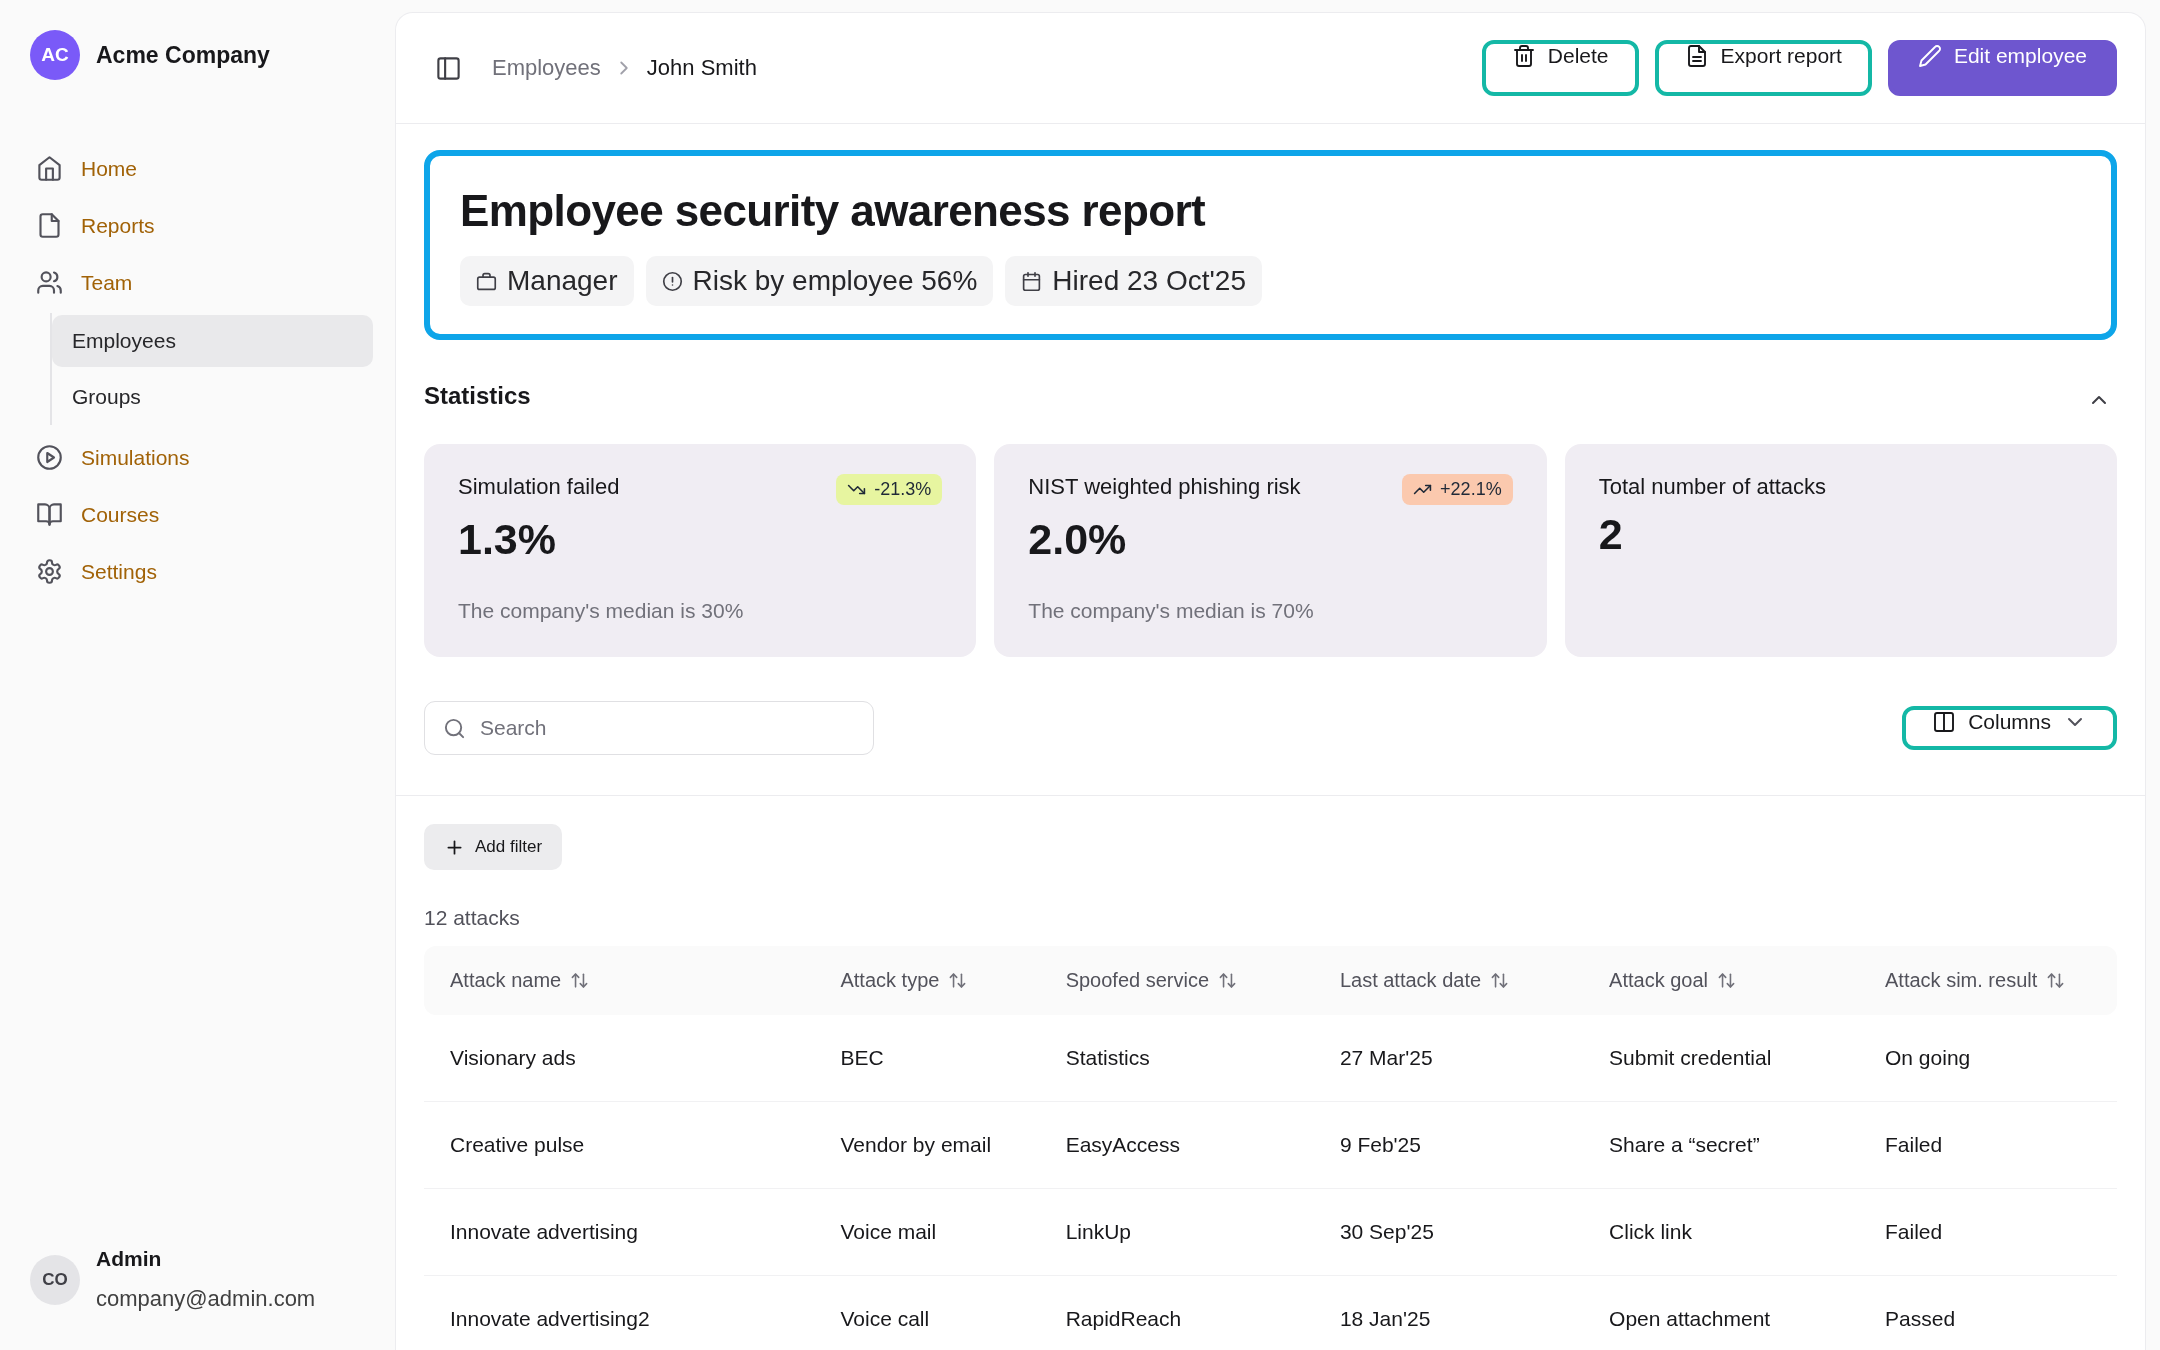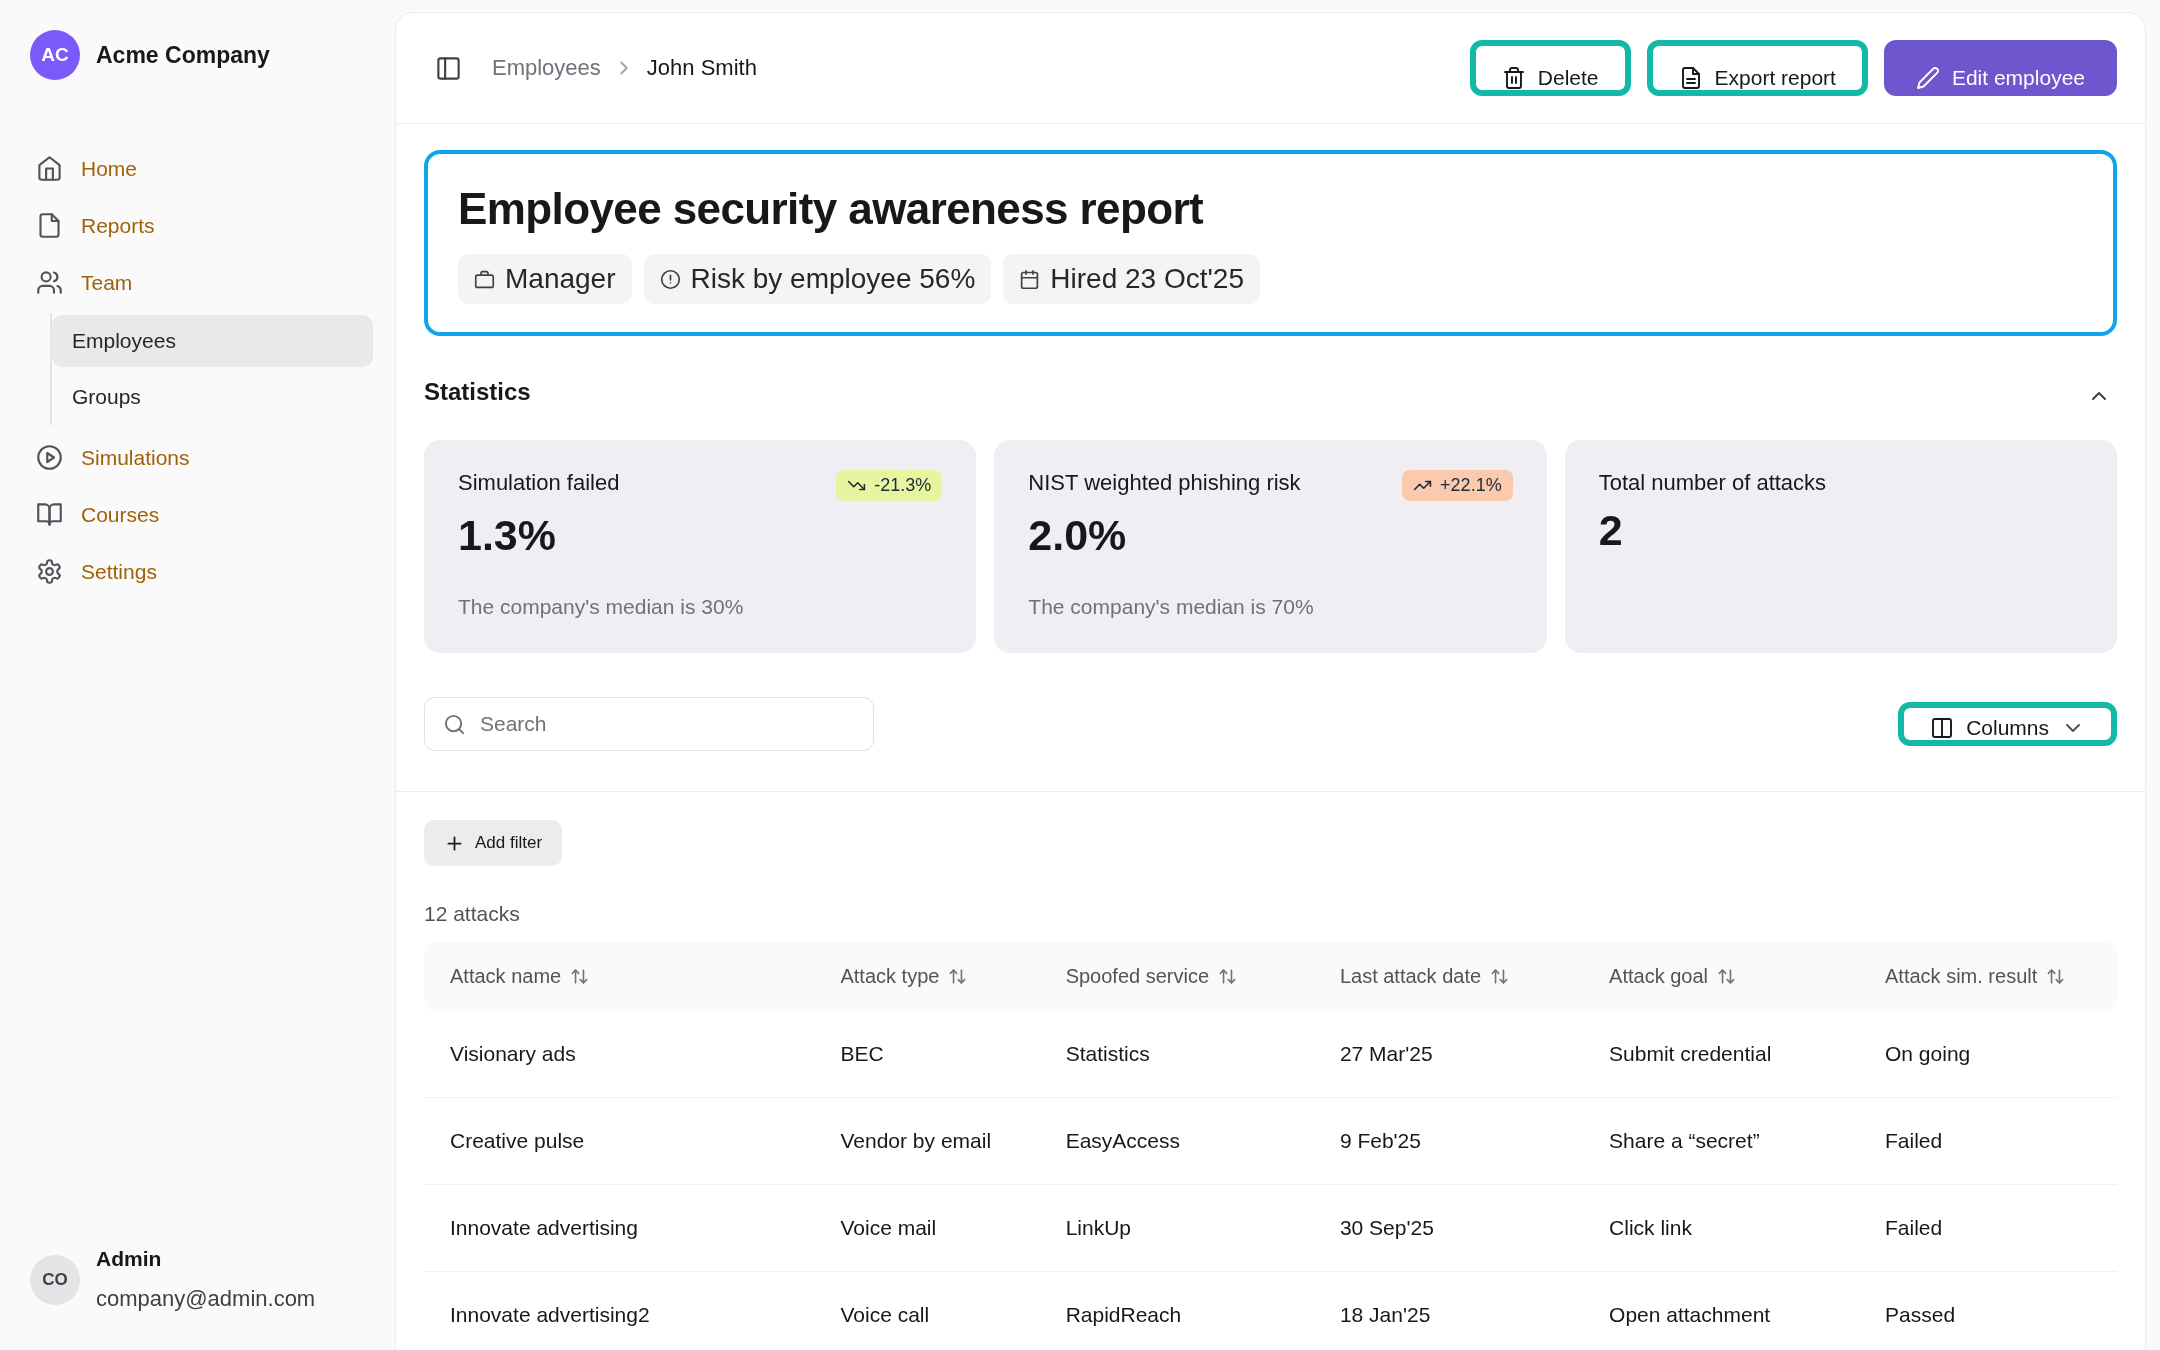--- a/index.html
+++ b/index.html
@@ -36,28 +36,28 @@
           border-radius:18px 18px 0 0; display:flex; flex-direction:column; overflow:hidden; }
   .topbar { display:flex; align-items:center; padding:27px 28px; border-bottom:1px solid #ececef; }
   .icon-btn { width:48px; height:48px; display:flex; align-items:center; justify-content:center;
               background:none; border:none; border-radius:10px; color:#3f3f46; cursor:pointer; }
   .icon-btn svg { width:27px; height:27px; }
   .breadcrumb { display:flex; align-items:center; gap:12px; margin-left:20px; font-size:22px; }
   .crumb-muted { color:#71717a; cursor:pointer; }
   .crumb-sep svg { width:22px; height:22px; color:#a1a1aa; }
   .crumb-current { color:#18181b; }
   .topbar-actions { margin-left:auto; display:flex; gap:16px; }
-  .btn { display:inline-flex; align-items:flex-end; gap:12px; height:56px; padding:0 26px; border-radius:12px;
-         border:6px solid #14b8a6; background:#fff; font-size:21px; font-weight:500; color:#18181b;
+  .btn { display:inline-flex; align-items:flex-start; gap:12px; height:56px; padding:0 26px; border-radius:12px;
+         border:4px solid #14b8a6; background:#fff; font-size:21px; font-weight:500; color:#18181b;
          font-family:inherit; cursor:pointer; }
   .btn svg { width:24px; height:24px; }
   .btn.primary { background:#6e56cf; border-color:#6e56cf; color:#fff; }
 
   .block1 { padding:26px 28px 40px; }
-  .title-card { border:4px solid #0ea5e9; border-radius:16px; padding:30px 30px 28px; }
+  .title-card { border:6px solid #0ea5e9; border-radius:16px; padding:30px 30px 28px; }
   .title-card h1 { margin:0; font-size:44px; font-weight:700; letter-spacing:-0.6px; }
   .badges { display:flex; gap:12px; margin-top:20px; }
   .badge { display:inline-flex; align-items:center; gap:10px; background:#f4f4f5; border-radius:10px;
            padding:9px 16px; font-size:28px; color:#27272a; }
   .badge svg { width:21px; height:21px; color:#3f3f46; }
 
   .section-head { display:flex; align-items:flex-start; justify-content:space-between; margin-top:42px; }
   .section-head h2 { margin:0; font-size:24px; font-weight:600; }
   .collapse-btn { background:none; border:none; color:#3f3f46; cursor:pointer; padding:6px; }
   .collapse-btn svg { width:24px; height:24px; }

